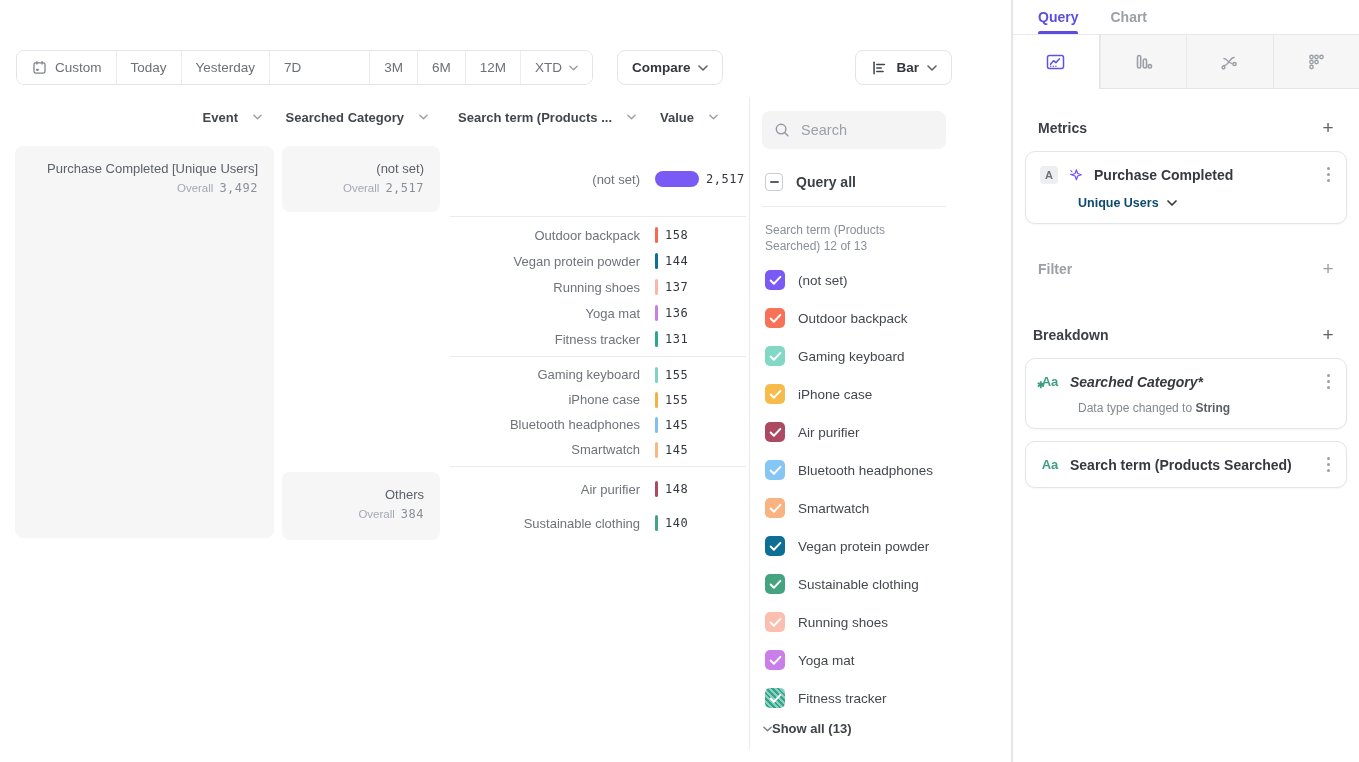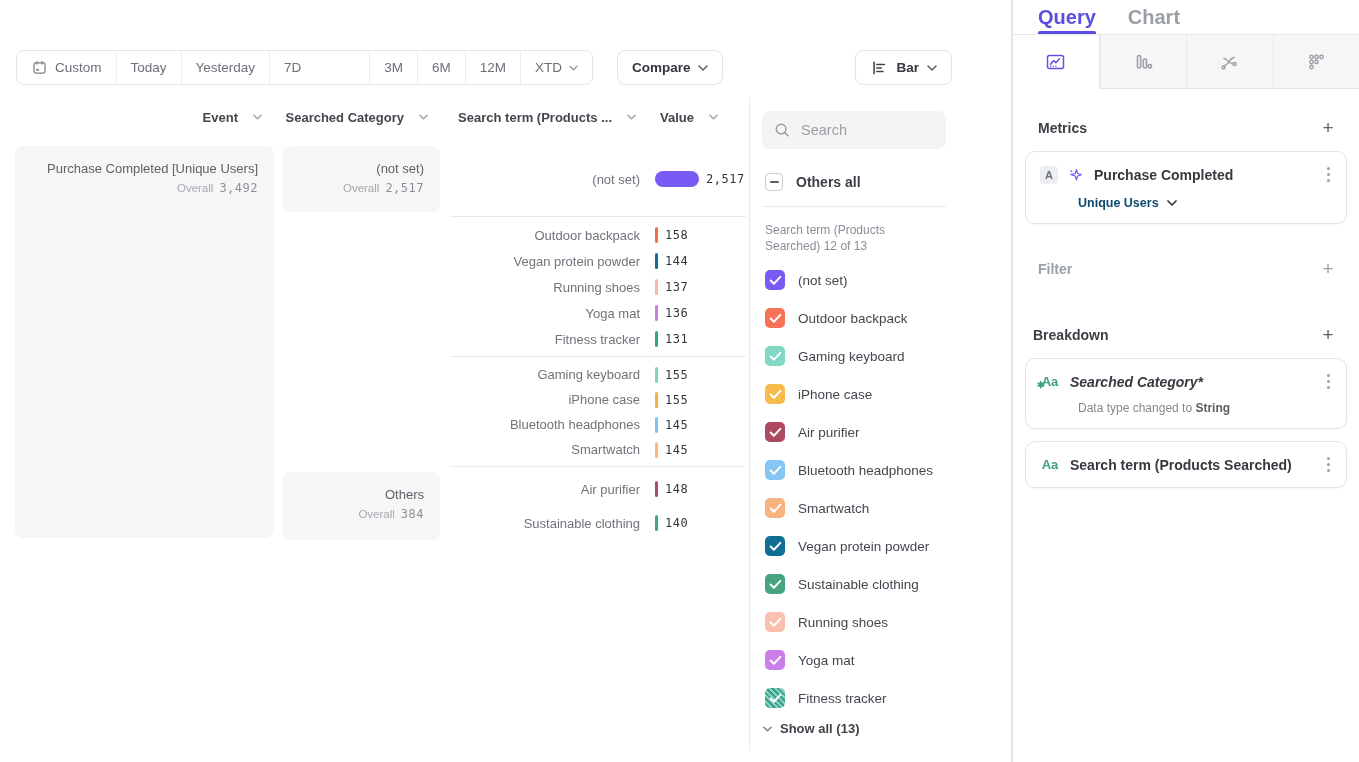--- a/index.html
+++ b/index.html
@@ -46,27 +46,27 @@
   .selall-box{width:18px;height:18px;border:1px solid #c9cdd3;border-radius:4px;background:#fff;display:flex;align-items:center;justify-content:center;box-sizing:border-box;}
   .selall-box i{display:block;width:9px;height:2px;background:#596068;border-radius:1px;}
   .selall-label{font-size:14px;font-weight:bold;color:#3b3f46;}
   .fdivider{width:184px;border-top:1px solid #e9eaec;margin-top:15px;}
   .list-caption{margin:15px 0 0 3px;width:178px;font-size:12px;line-height:16px;color:#8a8f98;}
   #term-list{margin-top:7px;}
   .chk-row{display:flex;align-items:center;gap:13px;height:38px;margin-left:3px;cursor:pointer;}
   .chk{width:20px;height:20px;border-radius:5px;display:flex;align-items:center;justify-content:center;flex:0 0 auto;}
   .chk.textured{background-image:repeating-linear-gradient(45deg,rgba(255,255,255,.45) 0 2px,transparent 2px 4px);}
   .chk-label{font-size:13.5px;color:#43474e;}
-  .show-all{display:flex;align-items:center;gap:8px;margin:4px 0 0 1px;cursor:pointer;color:#3f434a;}
+  .show-all{display:flex;align-items:center;margin:4px 0 0 1px;cursor:pointer;color:#3f434a;}
   .show-all .lbl{font-size:13px;font-weight:bold;}
   .show-all .chev{color:#7c8188;}
   
   #query-panel{width:347px;box-sizing:border-box;border-left:1px solid #e2e3e6;background:#fff;}
   .qtabs{display:flex;gap:32px;padding:0 0 0 25px;height:34px;align-items:center;}
-  .qtab{font-size:20px;font-weight:bold;color:#9ba0a6;cursor:pointer;position:relative;height:34px;display:flex;align-items:center;text-align:right;}
+  .qtab{font-size:14px;font-weight:bold;color:#9ba0a6;cursor:pointer;position:relative;height:34px;display:flex;align-items:center;text-align:right;}
   .qtab.active{color:#5b4de1;}
   .qtab.active::after{content:"";position:absolute;left:0;right:0;bottom:0;height:3px;background:#5b4de1;border-radius:2px 2px 0 0;}
   #icon-tabs{display:flex;height:53px;background:#f6f6f7;border-top:1px solid #e8e9eb;border-bottom:1px solid #e3e4e7;}
   .icon-tab{flex:1;display:flex;align-items:center;justify-content:center;color:#9ba0a6;cursor:pointer;border-left:1px solid #e8e9eb;box-sizing:border-box;}
   .icon-tab:first-child{border-left:none;}
   .icon-tab.active{background:#fff;color:#6152e6;border-right:1px solid #e3e4e7;border-bottom:1px solid #fff;margin-bottom:-1px;border-bottom-right-radius:2px;}
   .qsection-head{display:flex;align-items:center;justify-content:space-between;padding:0 20px 0 25px;margin-top:28px;}
   .qsection-head .title{font-size:14px;font-weight:bold;color:#3b3f46;}
   .qsection-head .title.dim{color:#9ba0a6;}
   .plus-btn{width:22px;height:22px;border:none;background:transparent;color:#5f6469;font-size:19px;line-height:20px;cursor:pointer;padding:0;font-family:inherit;}
@@ -274,21 +274,21 @@
           <svg width="16" height="16" viewBox="0 0 18 18">
               <circle cx="8" cy="8" r="5.4" fill="none" stroke="#9299a2" stroke-width="1.6"></circle>
               <path d="M12.2 12.2l3.4 3.4" stroke="#9299a2" stroke-width="1.6" stroke-linecap="round"></path>
             </svg>
           <input type="text" placeholder="Search" style="">
         </div>
         <div class="selall">
           <span class="selall-box">
               <i></i>
             </span>
-          <span class="selall-label">Others all</span>
+          <span class="selall-label">Query all</span>
         </div>
         <div class="fdivider"></div>
         <div class="list-caption">Search term (Products Searched) 12 of 13</div>
         <div id="term-list">
             <div class="chk-row">
               <span class="chk" style="background-color:#7a5af5">
                 <svg width="13" height="11" viewBox="0 0 16 13">
                   <path d="M2 6.5l4 4L14 2" fill="none" stroke="#fff" stroke-width="2.4" stroke-linecap="round" stroke-linejoin="round"></path>
                 </svg>
               </span>

